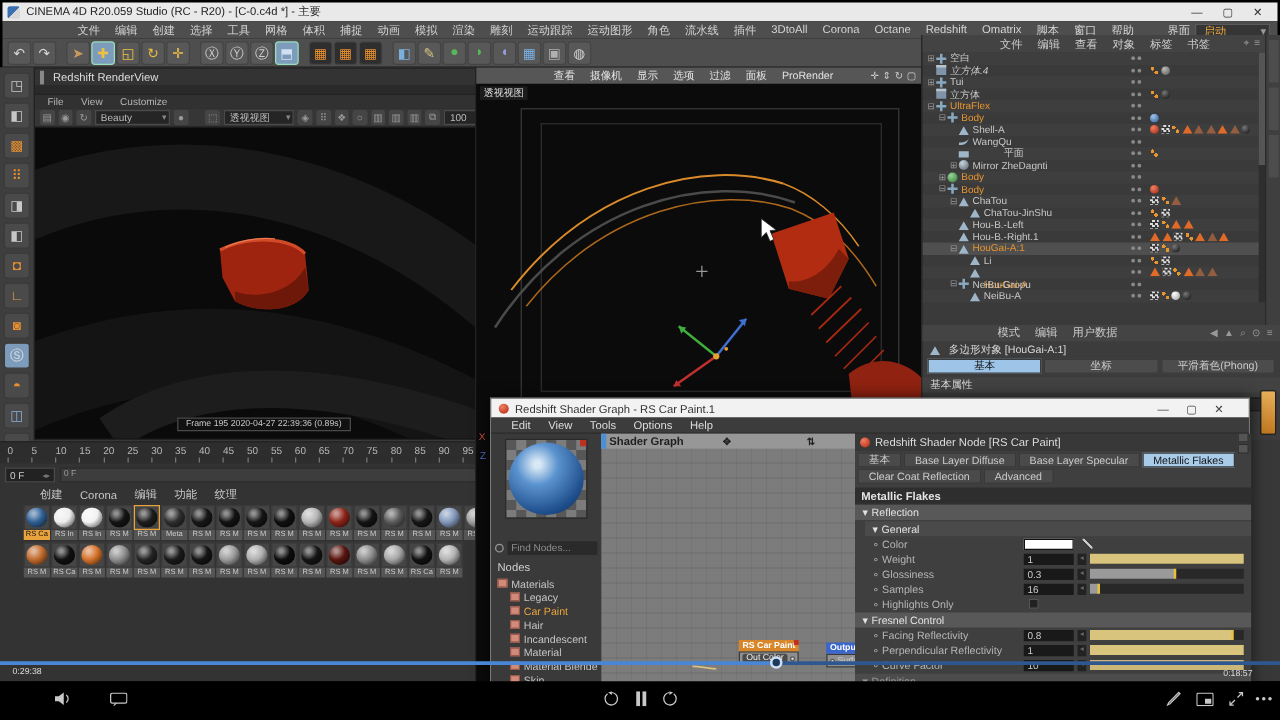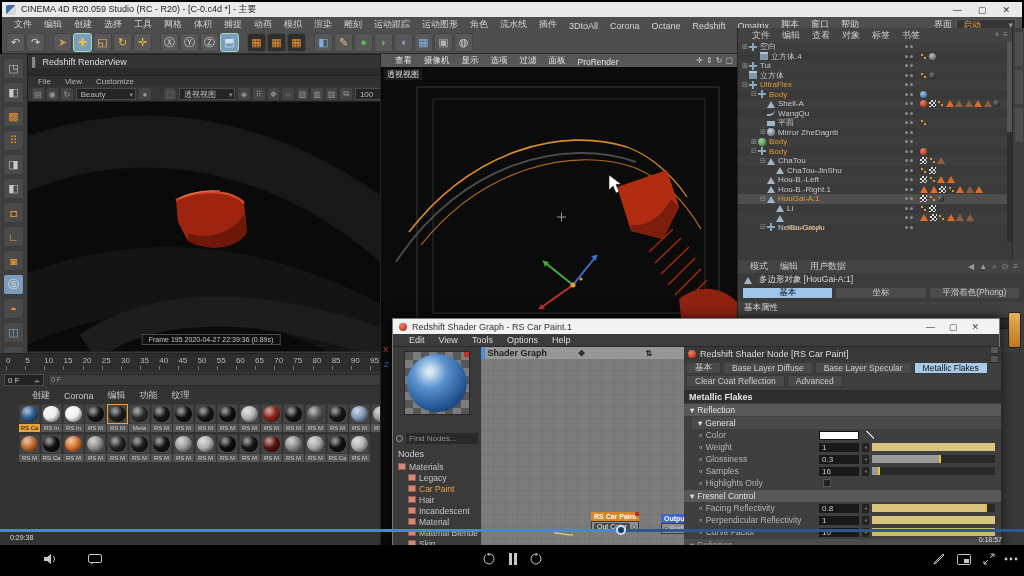--- a/index.html
+++ b/index.html
@@ -1,20 +1,20 @@
 <!DOCTYPE html>
 <html><head>
 <meta charset="utf-8">
 <style>
   html,body{margin:0;padding:0;background:#000;}
   *{box-sizing:border-box;}
   #stage{position:relative;width:1024px;height:576px;background:#000;overflow:hidden;
          font-family:"Liberation Sans",sans-serif;color:#ccc;-webkit-font-smoothing:antialiased;}
   .abs{position:absolute;}
-  .row{display:flex;align-items:flex-end;}
+  .row{display:flex;align-items:flex-start;margin-left:48px;}
 
   
   #titlebar{left:2px;top:2px;width:1020px;height:15px;background:#e9e9e9;color:#222;
             font-size:9px;display:flex;align-items:center;padding:0 4px;}
   #app-logo{width:10px;height:10px;margin-right:5px;border-radius:2px;
             background:linear-gradient(135deg,#3a6fb0 50%,#d8d8d8 50%);}
   #win-ctrls{margin-left:auto;display:flex;gap:16px;font-size:9px;color:#333;padding-right:8px;}
 
   
   #menubar{left:2px;top:17px;width:1020px;height:14px;background:#4e4e4e;display:flex;
@@ -689,21 +689,21 @@
         <div class="trow" style="padding-left: 3px;">
           <span class="caret">⊞</span>
           <span class="ti ti-null"></span>
           <span class="nm" style="flex: 1 1 0%;">空白</span>
           <div class="ctrl">
             <b></b>
             <b></b>
           </div>
           <div class="tags"></div>
         </div>
-        <div class="trow" style="padding-left: 14px;">
+        <div class="trow" style="padding-left: 3px; font-style: italic;">
           <span class="caret"></span>
           <span class="ti ti-cube"></span>
           <span class="nm" style="flex: 1 1 0%;">立方体.4</span>
           <div class="ctrl">
             <b></b>
             <b></b>
           </div>
           <div class="tags">
             <span class="tg tg-do"></span>
             <span class="tg tg-sg"></span>
@@ -780,21 +780,21 @@
           <span class="nm" style="flex: 1 1 0%;">WangQu</span>
           <div class="ctrl">
             <b></b>
             <b></b>
           </div>
           <div class="tags"></div>
         </div>
         <div class="trow" style="padding-left: 21px;">
           <span class="caret"></span>
           <span class="ti ti-plane"></span>
-          <span class="nm" style="flex: 1 1 0%;">平面</span>
+          <span class="nm" style="flex: 1 1 0%; margin-left: 25px;">平面</span>
           <div class="ctrl">
             <b></b>
             <b></b>
           </div>
           <div class="tags">
             <span class="tg tg-do"></span>
           </div>
         </div>
         <div class="trow" style="padding-left: 21px;">
           <span class="caret">⊞</span>
@@ -934,20 +934,35 @@
         </div>
         <div class="trow" style="padding-left: 21px;">
           <span class="caret">⊟</span>
           <span class="ti ti-null"></span>
           <span class="nm" style="flex: 1 1 0%;">NeiBu-Gropu</span>
           <div class="ctrl">
             <b></b>
             <b></b>
           </div>
           <div class="tags"></div>
+        </div>
+        <div class="trow" style="padding-left: 30px;">
+          <span class="caret"></span>
+          <span class="ti ti-poly"></span>
+          <span class="nm" style="flex: 1 1 0%;">NeiBu-A</span>
+          <div class="ctrl">
+            <b></b>
+            <b></b>
+          </div>
+          <div class="tags">
+            <span class="tg tg-ck"></span>
+            <span class="tg tg-do"></span>
+            <span class="tg tg-sw"></span>
+            <span class="tg tg-sb"></span>
+          </div>
         </div>
       </div>
     <div id="om-scroll">
         <i></i>
       </div>
     <div id="om-strip">
         <i></i>
         <i></i>
         <i></i>
       </div>

